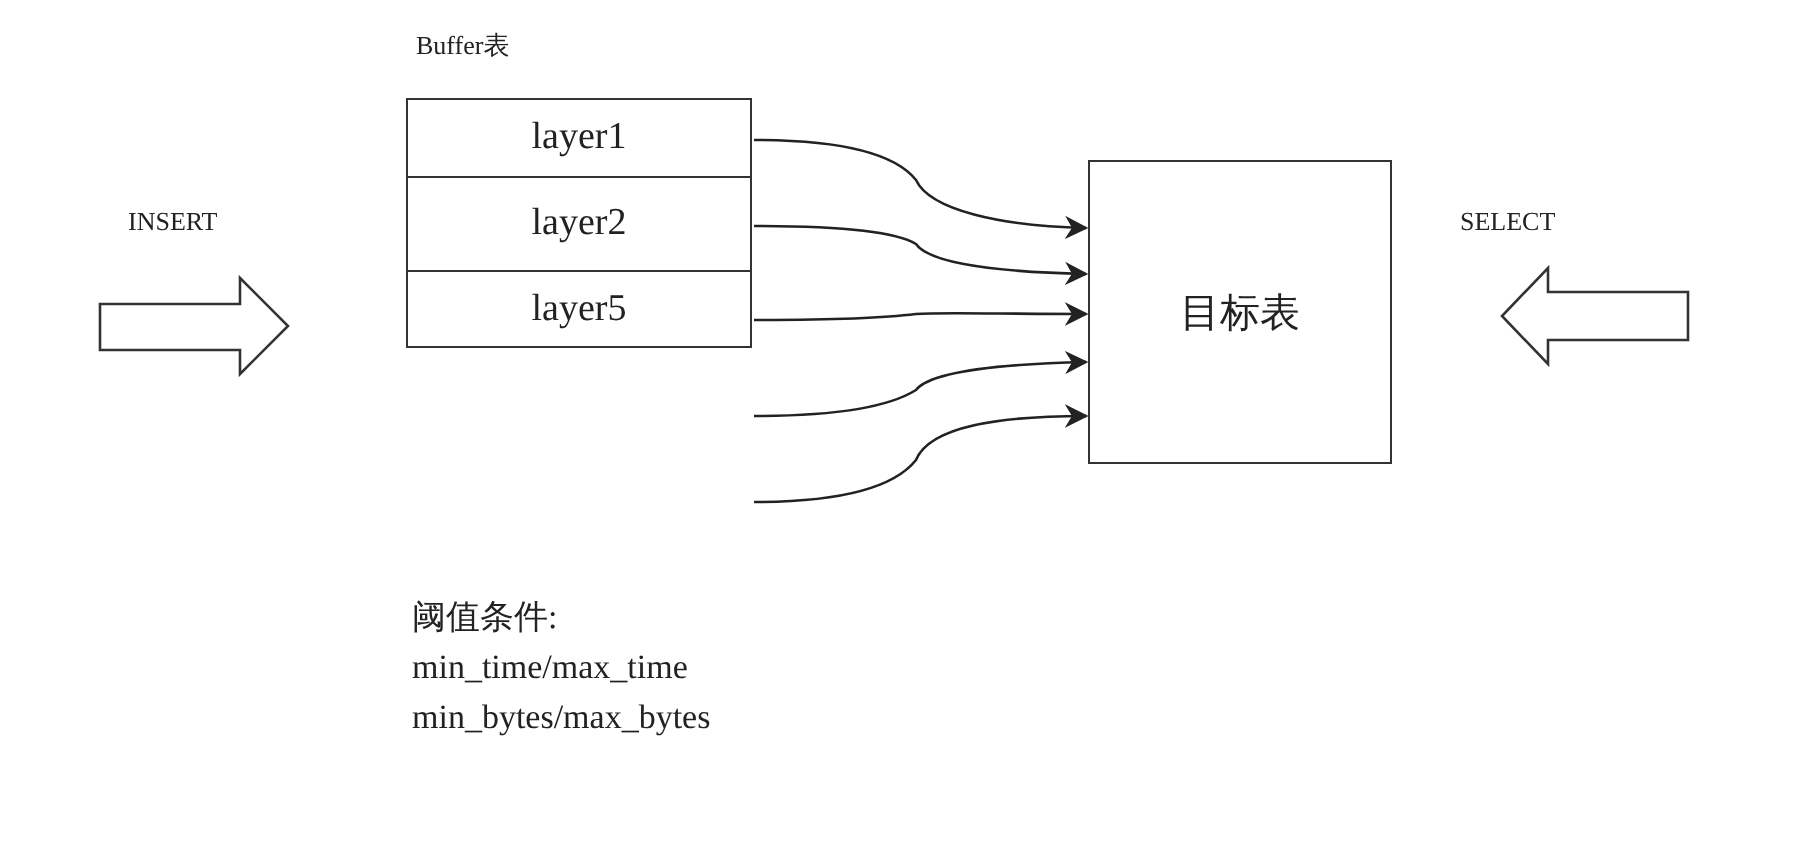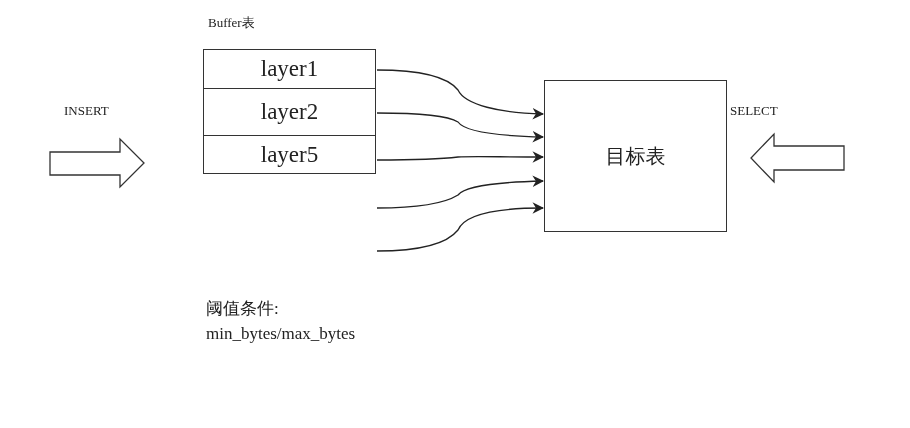--- a/index.html
+++ b/index.html
@@ -2,24 +2,24 @@
 <html><head>
   <meta charset="utf-8">
   <style>
     html, body { margin: 0; padding: 0; background: #ffffff; }
     body { width: 910px; height: 428px; position: relative; overflow: hidden;
            font-family: "Liberation Serif", "DejaVu Serif", serif; color: #222; }
     .abs { position: absolute; }
     .label { font-size: 13px; white-space: nowrap; }
     #buffer-title { left: 208px; top: 14px; }
     #buffer-table { left: 203px; top: 49px; width: 173px; border: 1.3px solid #333; box-sizing: border-box; }
-    .layer-row { height: 47px; border-bottom: 1.3px solid #333; display: flex; align-items: center; justify-content: center; font-size: 23px; box-sizing: border-box; }
+    .layer-row { height: 47px; border-bottom: 1.3px solid #333; display: flex; align-items: center; justify-content: center; font-size: 19px; box-sizing: border-box; }
     .layer-row:nth-child(1) { height: 39px; }
     .layer-row:last-child { border-bottom: none; height: 37px; }
-    #target-box { left: 544px; top: 80px; width: 183px; height: 152px; border: 1.3px solid #333; box-sizing: border-box; display: flex; align-items: center; justify-content: center; font-size: 20px; }
+    #target-box { left: 544px; top: 80px; width: 152px; height: 152px; border: 1.3px solid #333; box-sizing: border-box; display: flex; align-items: center; justify-content: center; font-size: 20px; }
     #insert-label { left: 64px; top: 103px; }
     #select-label { left: 730px; top: 103px; }
     #conditions { left: 206px; top: 296px; font-size: 17px; line-height: 25px; }
     svg#edges { position: absolute; left: 0; top: 0; }
   </style>
 </head>
 <body>
 
 <svg id="edges" width="910" height="428">
   <defs>
@@ -49,14 +49,15 @@
 
 <div id="target-box" class="abs">
   <span>目标表</span>
 </div>
 
 <div id="insert-label" class="abs label">INSERT</div>
 <div id="select-label" class="abs label">SELECT</div>
 
 <div id="conditions" class="abs">
   <div>阈值条件:</div>
+  <div>min_time/max_time</div>
   <div>min_bytes/max_bytes</div>
 </div>
 
 </body></html>

